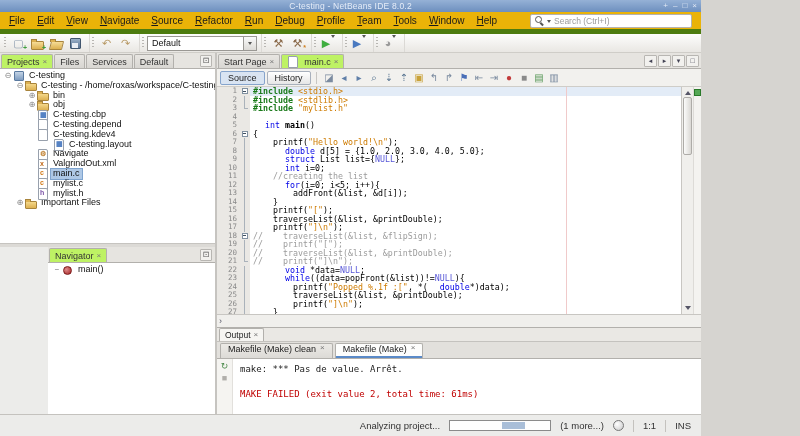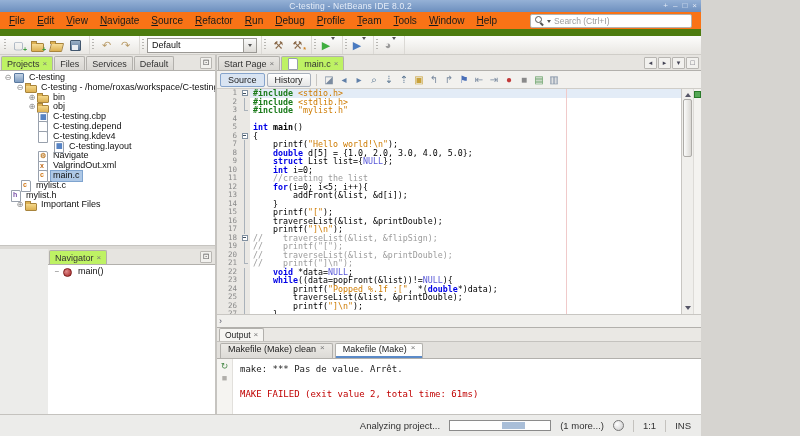--- a/index.html
+++ b/index.html
@@ -6,21 +6,21 @@
   body{width:800px;height:436px;overflow:hidden;font-family:"Liberation Sans",sans-serif;font-size:10px;color:#222;}
   .window{width:701px;height:436px;display:flex;flex-direction:column;background:#ececea;}
 
   
   .titlebar{height:12px;background:linear-gradient(#95b1d6,#6d8fbe);display:flex;align-items:center;justify-content:center;position:relative;flex:0 0 auto;}
   .title{color:#e6edf8;font-size:8.5px;letter-spacing:.2px;}
   .win-controls{position:absolute;right:4px;top:0;height:12px;display:flex;align-items:center;gap:5px;}
   .winbtn{color:#e0e8f4;font-size:8px;line-height:8px;cursor:default;}
 
   
-  .menubar{height:17px;background:#f97316;border-bottom:7px solid #4d7c0f;display:flex;align-items:center;padding:0 3px;flex:0 0 auto;}
+  .menubar{height:17px;background:#eab308;border-bottom:5px solid #4d7c0f;display:flex;align-items:center;padding:0 3px;flex:0 0 auto;}
   .menu-item{display:inline-block;padding:1px 6px;font-size:10px;color:#1a1a1a;}
   .menu-item::first-letter{text-decoration:underline;}
   .searchbox{margin-left:auto;margin-right:6px;width:152px;height:12px;background:#fff;border:1px solid #b4b2ae;border-radius:2px;display:flex;align-items:center;gap:3px;padding:0 4px;}
   .mag{width:9px;height:9px;position:relative;flex:0 0 auto;}
   .mag::before{content:"";position:absolute;left:0;top:0;width:5px;height:5px;border:1.5px solid #555;border-radius:50%;}
   .mag::after{content:"";position:absolute;left:6px;top:6px;width:3.5px;height:1.5px;background:#555;transform:rotate(45deg);transform-origin:0 0;}
   .search-ph{color:#9b9b9b;font-size:8.5px;white-space:nowrap;overflow:hidden;}
   .arr-down{width:0;height:0;border:2.5px solid transparent;border-top:3.5px solid #555;margin-top:3px;}
 
   
@@ -88,21 +88,21 @@
   .crow{display:flex;height:8.5px;line-height:8.5px;}
   .ln{width:20px;flex:0 0 auto;text-align:right;padding-right:3px;background:#eae8e4;color:#8a8a8a;font-size:7.5px;}
   .fold{width:10px;flex:0 0 auto;background:#eae8e4;position:relative;}
   .f-m::before{content:"";position:absolute;left:1.5px;top:1px;width:6px;height:6px;background:#fff;border:1px solid #8090a0;box-sizing:border-box;}
   .f-m::after{content:"";position:absolute;left:3px;top:3.5px;width:3px;height:1px;background:#405060;}
   .f-v::before{content:"";position:absolute;left:4px;top:0;bottom:0;width:1px;background:#aab2ba;}
   .f-e::before{content:"";position:absolute;left:4px;top:0;height:5px;width:1px;background:#aab2ba;}
   .f-e::after{content:"";position:absolute;left:4px;top:4px;width:4px;height:1px;background:#aab2ba;}
   .ctext{flex:1;white-space:pre;padding-left:3px;color:#000;}
   .crow.hl .ctext{background:#e3ecf7;}
-  .kw{color:#0000e6;font-weight:bold;}
+  .kw{color:#0000e6;font-weight:normal;margin-left:12px;}
   .pre{color:#1a7a1a;font-weight:bold;}
   .str{color:#ce7b00;}
   .com{color:#9b9b9b;}
   .mc{color:#5858d8;}
   .fn{font-weight:bold;}
   .pl{color:#000;}
 
   .vscroll{width:11px;flex:0 0 auto;background:#f0efec;border-left:1px solid #c8c6c2;position:relative;}
   .vs-top,.vs-bot{position:absolute;left:0;right:0;height:9px;display:flex;align-items:center;justify-content:center;}
   .vs-top{top:0;} .vs-bot{bottom:0;}
@@ -302,28 +302,28 @@
             </span>
             <span class="tl">ValgrindOut.xml</span>
           </div>
           <div class="trow selected" style="padding-left: 27px;">
             <span class="exp"></span>
             <span class="ti ti-file-c">
               <span class="bdg" style="color: rgb(208, 120, 24);">c</span>
             </span>
             <span class="tl sel">main.c</span>
           </div>
-          <div class="trow" style="padding-left: 10px;">
+          <div class="trow" style="padding-left: 27px;">
             <span class="exp"></span>
             <span class="ti ti-file-c">
               <span class="bdg" style="color: rgb(208, 120, 24);">c</span>
             </span>
             <span class="tl">mylist.c</span>
           </div>
-          <div class="trow" style="">
+          <div class="trow" style="padding-left: 27px;">
             <span class="exp"></span>
             <span class="ti ti-file-h">
               <span class="bdg" style="color: rgb(122, 82, 168);">h</span>
             </span>
             <span class="tl">mylist.h</span>
           </div>
           <div class="trow" style="padding-left: 15px;">
             <span class="exp">⊕</span>
             <span class="ti ti-folder-important"></span>
             <span class="tl">Important Files</span>

